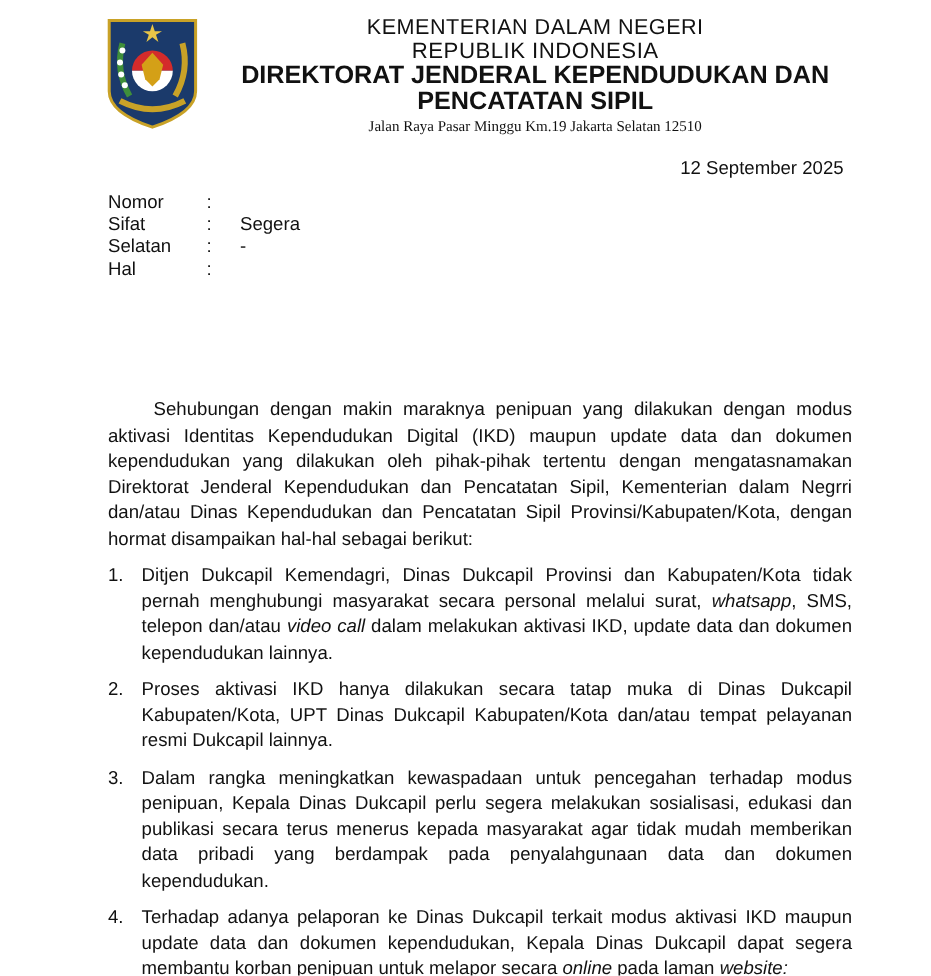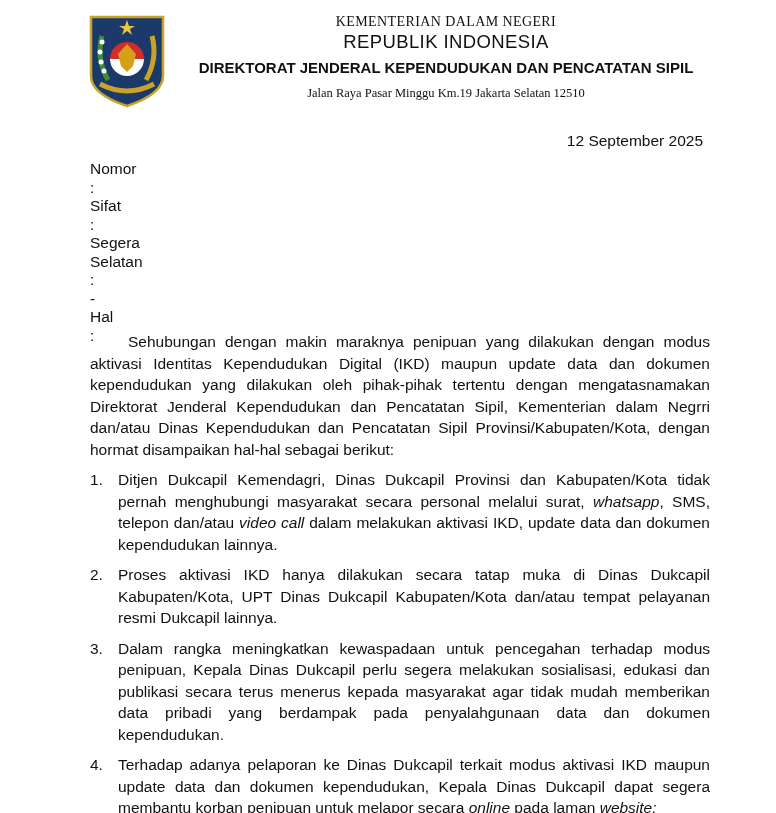--- a/index.html
+++ b/index.html
@@ -3,30 +3,30 @@
 <meta charset="utf-8">
 <style>
   html, body { margin:0; padding:0; background:#ffffff; }
   body { width:776px; height:813px; overflow:hidden; position:relative;
          font-family:"Liberation Sans", sans-serif; color:#111; }
   .page { position:absolute; left:0; top:0; width:776px; height:813px; }
 
   .logo { position:absolute; left:88px; top:14px; width:78px; height:94px; }
 
   .kop { position:absolute; left:166px; top:12px; width:560px; text-align:center; }
-  .kop .l1 { font-size:14px; letter-spacing:0.4px; line-height:20px;font-family:Liberation Serif, serif; }
+  .kop .l1 { font-size:18px; letter-spacing:0.4px; line-height:20px; }
   .kop .l2 { font-size:18.5px; letter-spacing:0.4px; line-height:20px; }
-  .kop .l3 { font-size:15px; font-weight:bold; line-height:32px; }
+  .kop .l3 { font-size:21px; font-weight:bold; line-height:22px; }
   .kop .l4 { font-size:12.5px; line-height:15px; margin-top:2px;font-family:Liberation Serif, serif; }
   .kop .l5 { font-size:12.5px; line-height:15px; }
 
   .date { position:absolute; right:73px; top:132px; font-size:15.5px; }
 
   .meta { position:absolute; left:90px; top:160px; font-size:15.5px; line-height:18.5px; }
-  .meta-row { display:flex;flex-direction:column; }
+  .meta-row { display:flex; }
   .meta-label { width:82px; }
   .meta-colon { width:28px; }
   .meta-value { width:470px; }
 
   .yth { position:absolute; left:90px; top:269px; font-size:15.5px; }
   .yth-row { display:flex; height:28px; }
   .yth-prefix { width:42px; }
 
   .body-text { position:absolute; left:90px; top:331px; width:620px;
                font-size:15.5px; line-height:21.5px; text-align:justify; }

